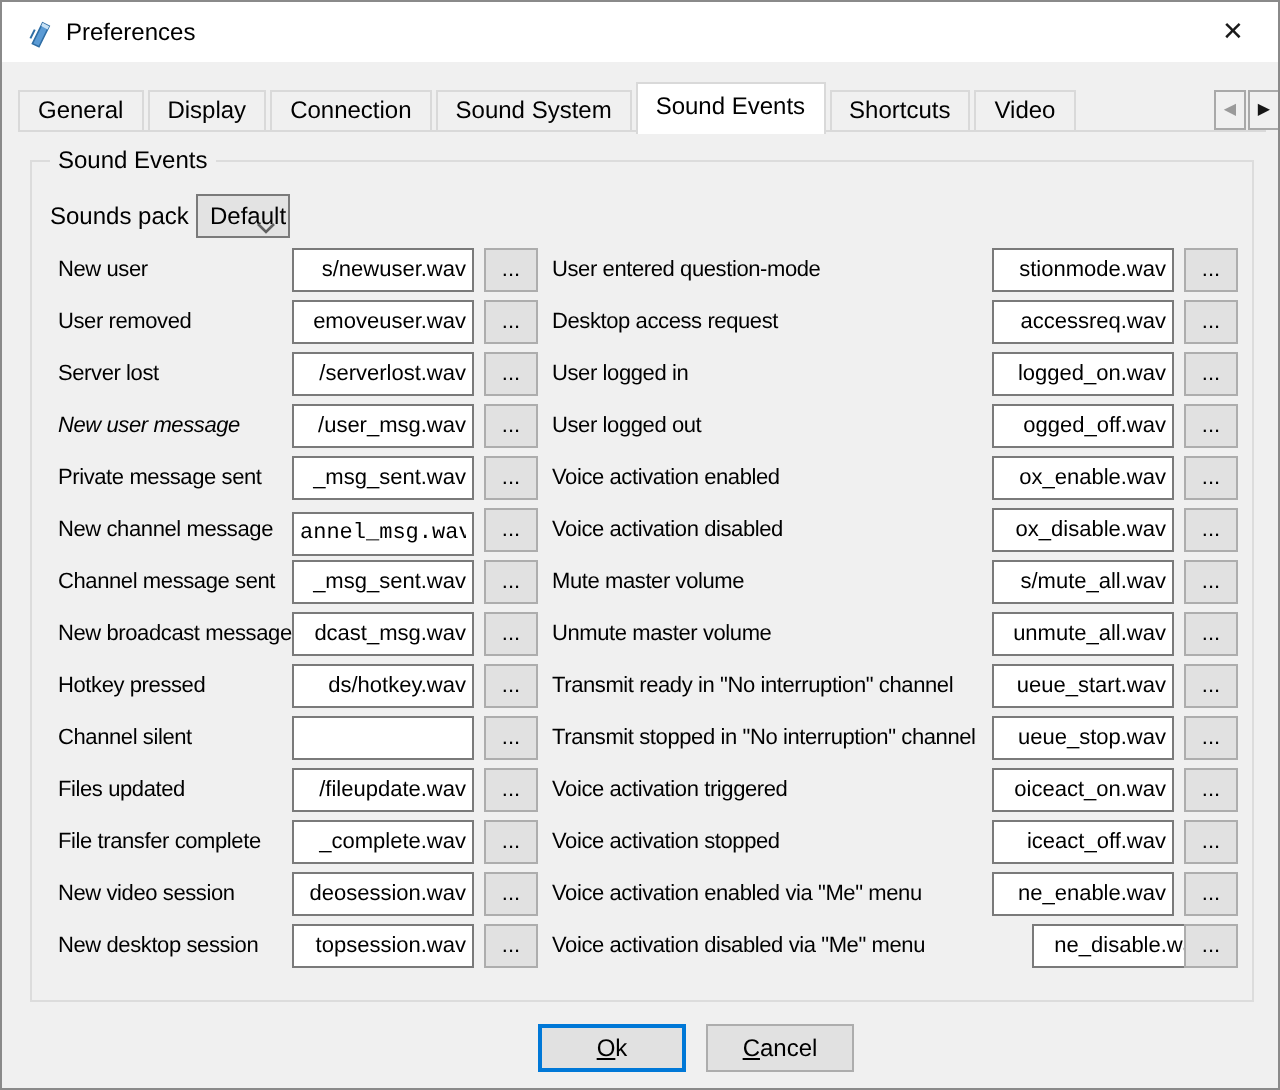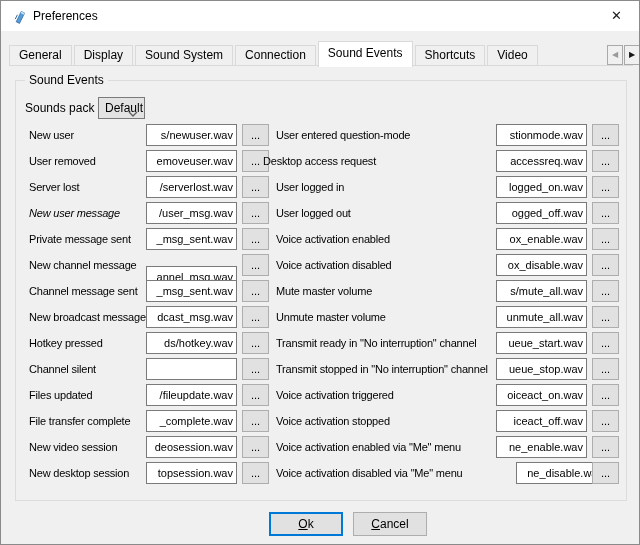--- a/index.html
+++ b/index.html
@@ -63,22 +63,22 @@
     <span class="title-text">Preferences</span>
     <div class="close-btn">
       <span>✕</span>
     </div>
   </div>
 
   <div class="tabline"></div>
   <div class="tabstrip" id="tabs">
       <div class="tab">General</div>
       <div class="tab">Display</div>
+      <div class="tab">Connection</div>
       <div class="tab">Sound System</div>
-      <div class="tab">Connection</div>
       <div class="tab active">Sound Events</div>
       <div class="tab">Shortcuts</div>
       <div class="tab">Video</div>
     </div>
   <div class="tab-scroll left">
     <span>◀</span>
   </div>
   <div class="tab-scroll right">
     <span>▶</span>
   </div>
@@ -100,21 +100,21 @@
   <div id="rows">
       <span class="row-label" style="left: 28px; top: 123px;">New user</span>
       <input class="field" type="text" value="s/newuser.wav" style="left: 145px; top: 123px;">
       <button class="browse" style="left: 241px; top: 123px;">...</button>
       <span class="row-label" style="left: 275px; top: 123px;">User entered question-mode</span>
       <input class="field" type="text" value="stionmode.wav" style="left: 495px; top: 123px;">
       <button class="browse" style="left: 591px; top: 123px;">...</button>
       <span class="row-label" style="left: 28px; top: 149px;">User removed</span>
       <input class="field" type="text" value="emoveuser.wav" style="left: 145px; top: 149px;">
       <button class="browse" style="left: 241px; top: 149px;">...</button>
-      <span class="row-label" style="left: 262px; top: 149px; text-align: center;">Desktop access request</span>
+      <span class="row-label" style="left: 275px; top: 149px; text-align: center;">Desktop access request</span>
       <input class="field" type="text" value="accessreq.wav" style="left: 495px; top: 149px;">
       <button class="browse" style="left: 591px; top: 149px;">...</button>
       <span class="row-label" style="left: 28px; top: 175px;">Server lost</span>
       <input class="field" type="text" value="/serverlost.wav" style="left: 145px; top: 175px;">
       <button class="browse" style="left: 241px; top: 175px;">...</button>
       <span class="row-label" style="left: 275px; top: 175px;">User logged in</span>
       <input class="field" type="text" value="logged_on.wav" style="left: 495px; top: 175px;">
       <button class="browse" style="left: 591px; top: 175px;">...</button>
       <span class="row-label" style="left: 28px; top: 201px; font-style: italic;">New user message</span>
       <input class="field" type="text" value="/user_msg.wav" style="left: 145px; top: 201px;">
@@ -122,21 +122,21 @@
       <span class="row-label" style="left: 275px; top: 201px;">User logged out</span>
       <input class="field" type="text" value="ogged_off.wav" style="left: 495px; top: 201px;">
       <button class="browse" style="left: 591px; top: 201px;">...</button>
       <span class="row-label" style="left: 28px; top: 227px;">Private message sent</span>
       <input class="field" type="text" value="_msg_sent.wav" style="left: 145px; top: 227px;">
       <button class="browse" style="left: 241px; top: 227px;">...</button>
       <span class="row-label" style="left: 275px; top: 227px;">Voice activation enabled</span>
       <input class="field" type="text" value="ox_enable.wav" style="left: 495px; top: 227px;">
       <button class="browse" style="left: 591px; top: 227px;">...</button>
       <span class="row-label" style="left: 28px; top: 253px;">New channel message</span>
-      <input class="field" type="text" value="annel_msg.wav" style="left: 145px; top: 265px;">
+      <input class="field" type="text" value="annel_msg.wav" style="left: 145px; top: 255px; font-family: Liberation Mono, monospace;">
       <button class="browse" style="left: 241px; top: 253px;">...</button>
       <span class="row-label" style="left: 275px; top: 253px;">Voice activation disabled</span>
       <input class="field" type="text" value="ox_disable.wav" style="left: 495px; top: 253px;">
       <button class="browse" style="left: 591px; top: 253px;">...</button>
       <span class="row-label" style="left: 28px; top: 279px;">Channel message sent</span>
       <input class="field" type="text" value="_msg_sent.wav" style="left: 145px; top: 279px;">
       <button class="browse" style="left: 241px; top: 279px;">...</button>
       <span class="row-label" style="left: 275px; top: 279px;">Mute master volume</span>
       <input class="field" type="text" value="s/mute_all.wav" style="left: 495px; top: 279px;">
       <button class="browse" style="left: 591px; top: 279px;">...</button>

